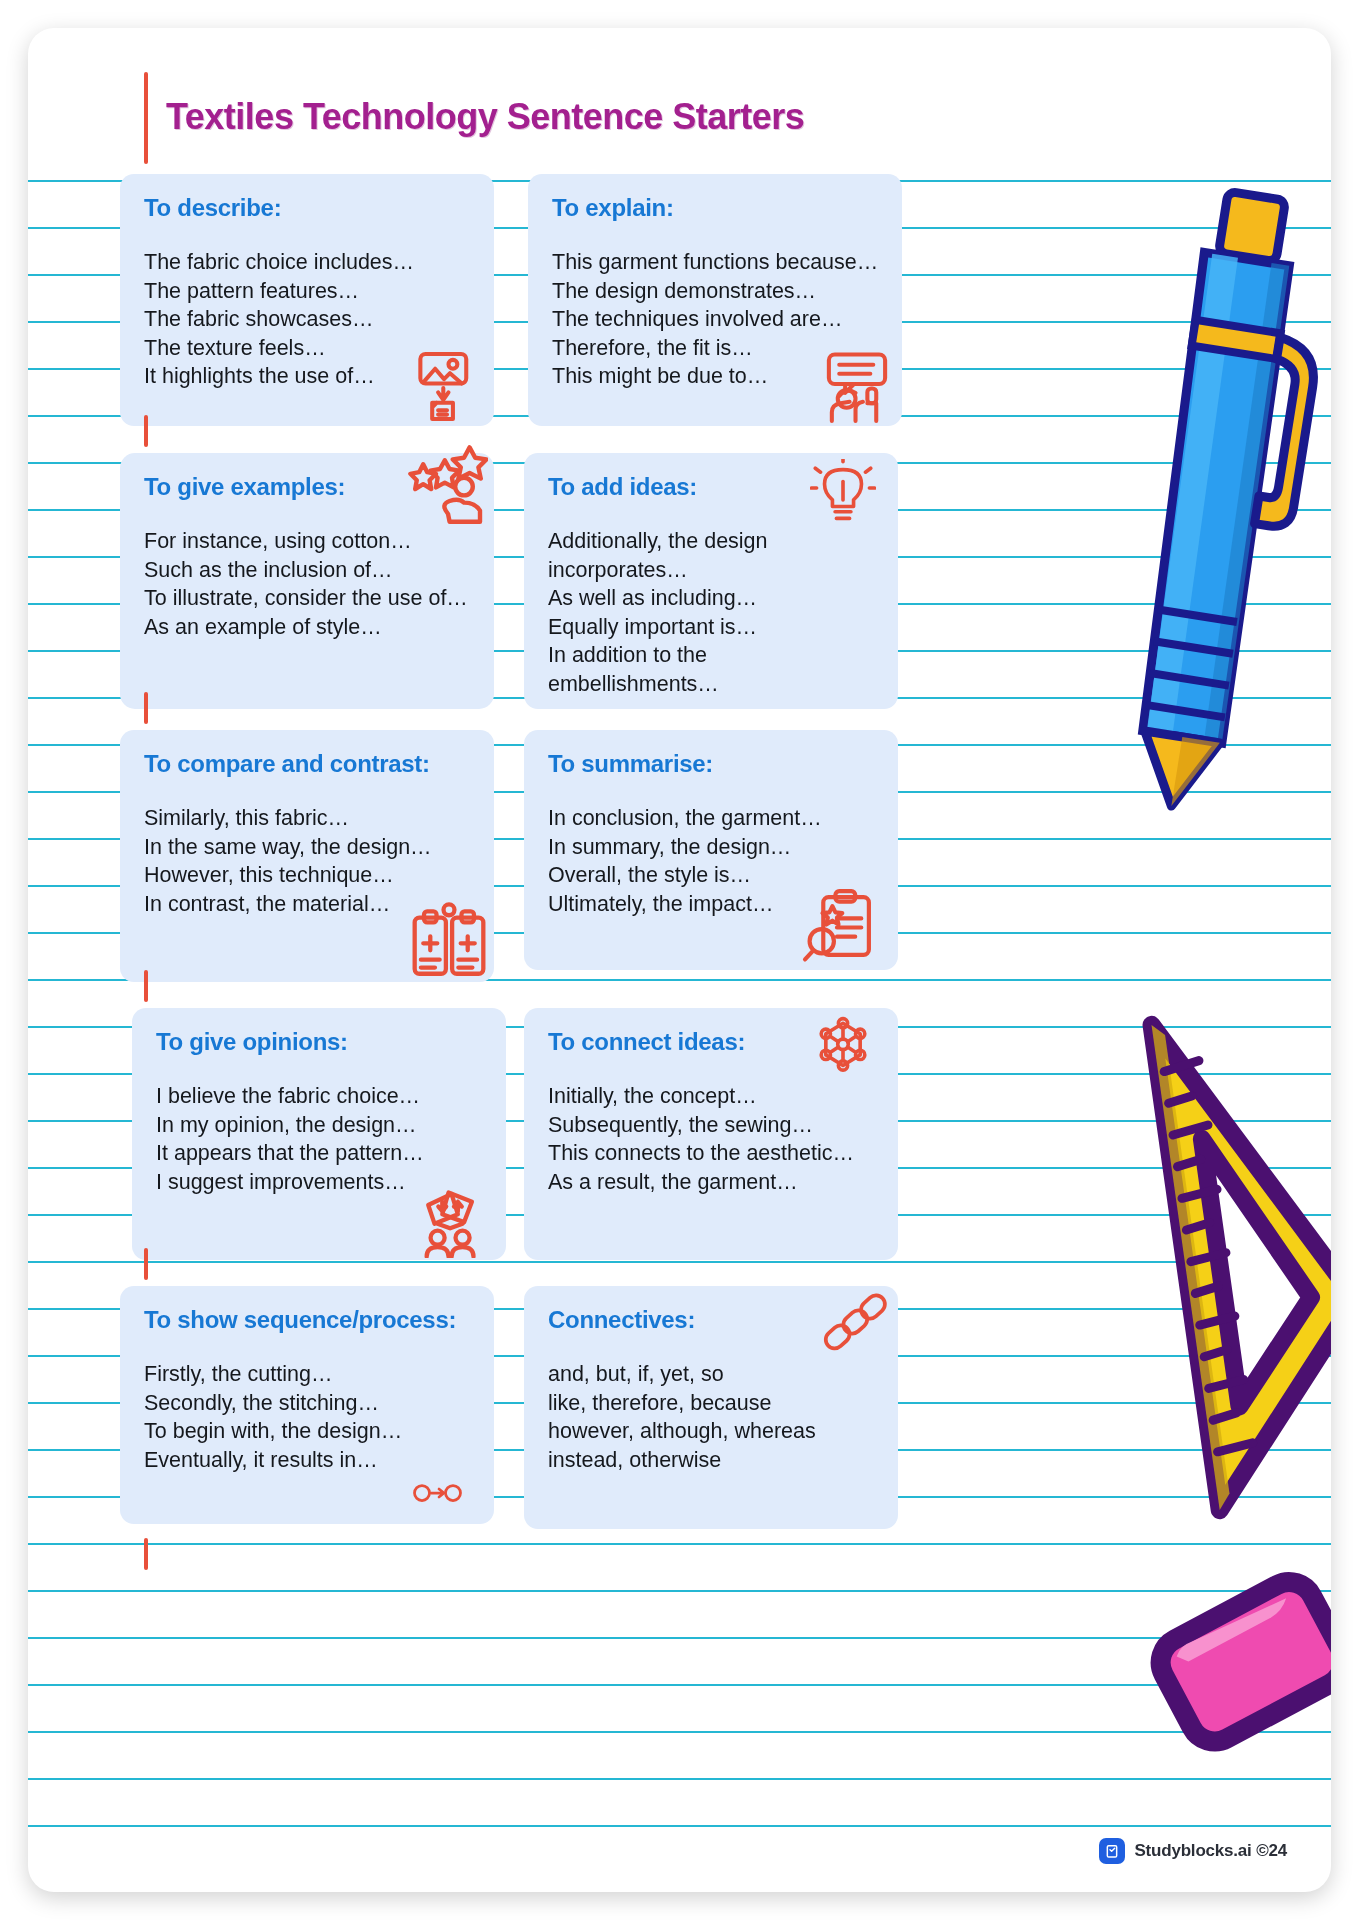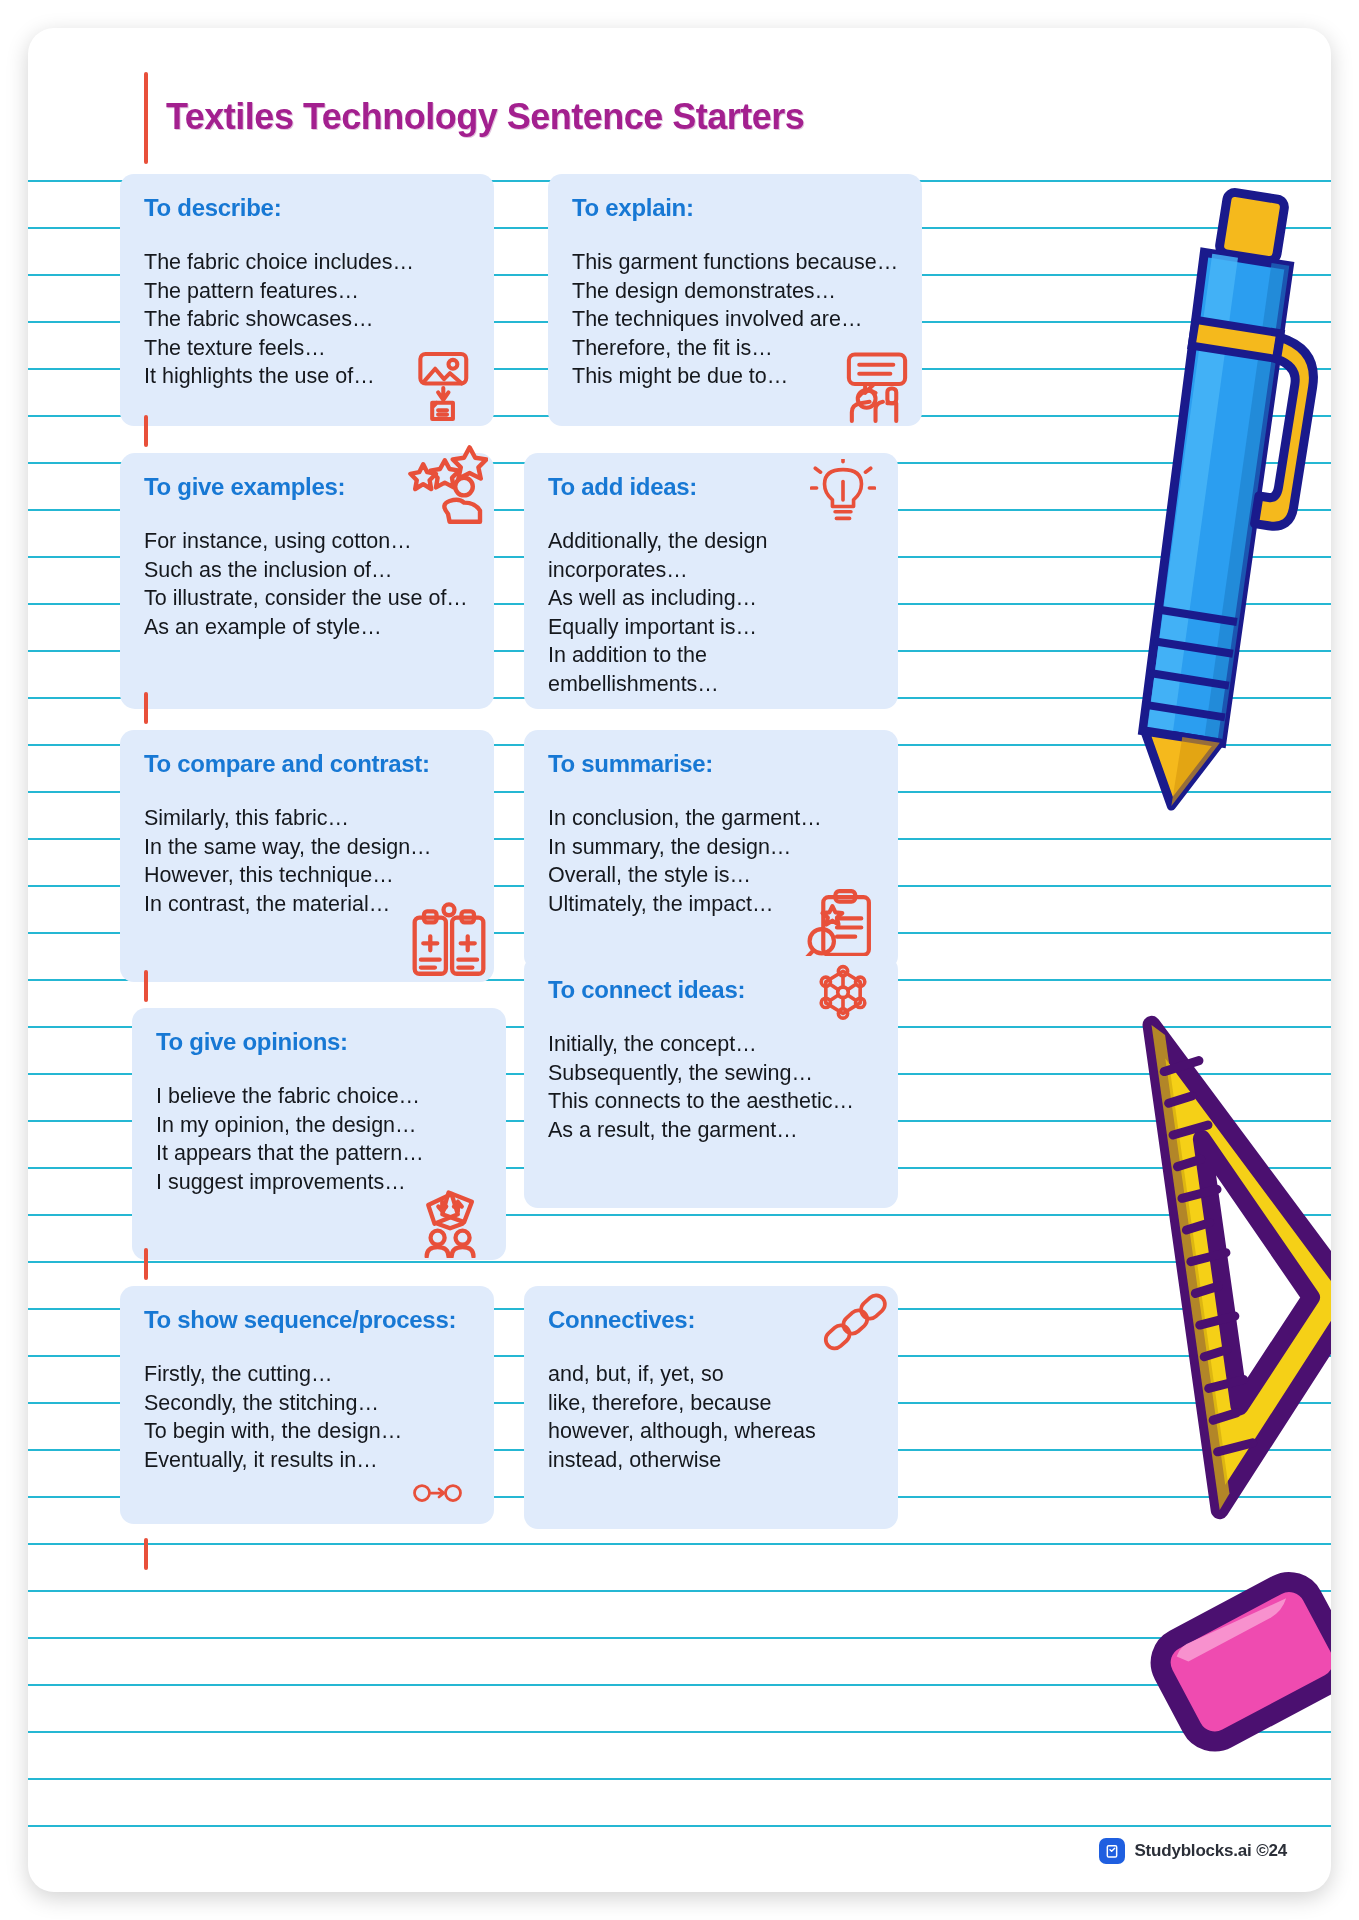--- a/index.html
+++ b/index.html
@@ -229,21 +229,21 @@
           <svg width="74" height="74" viewBox="0 0 100 100" fill="none" stroke="#e8503a" stroke-width="5.5" stroke-linecap="round" stroke-linejoin="round">
             <rect x="14" y="8" width="62" height="40" rx="7"></rect>
             <circle cx="58" cy="22" r="6"></circle>
             <path d="M20 44 L34 28 L46 42 L54 34 L70 48"></path>
             <path d="M45 54 L45 66 M45 70 L38 60 M45 70 L52 60"></path>
             <path d="M30 74 L44 74 L58 74 L58 96 L30 96 Z M36 74 L30 80"></path>
             <path d="M38 84 L50 84 M38 90 L50 90"></path>
           </svg>
         </div>
       </div>
-      <div class="card" style="left: 520px; top: 146px; width: 374px; height: 252px;">
+      <div class="card" style="left: 500px; top: 146px; width: 374px; height: 252px;">
         <div class="card-title">To explain:</div>
         <div class="card-line">This garment functions because…</div>
         <div class="card-line">The design demonstrates…</div>
         <div class="card-line">The techniques involved are…</div>
         <div class="card-line">Therefore, the fit is…</div>
         <div class="card-line">This might be due to…</div>
         <div class="card-icon" style="right: 8px; bottom: 2px;">
           <svg width="74" height="74" viewBox="0 0 100 100" fill="none" stroke="#e8503a" stroke-width="5.5" stroke-linecap="round" stroke-linejoin="round">
             <rect x="12" y="6" width="76" height="40" rx="8"></rect>
             <path d="M34 46 L34 58 L46 46"></path>
@@ -343,21 +343,21 @@
             <path d="M46 40 L46 28 M46 28 L41 34 M46 28 L51 34"></path>
             <path d="M20 56 L36 62 L52 56"></path>
             <circle cx="20" cy="74" r="9"></circle>
             <path d="M6 98 q0 -12 14 -12 q14 0 14 12"></path>
             <circle cx="52" cy="74" r="9"></circle>
             <path d="M38 98 q0 -12 14 -12 q14 0 14 12"></path>
           </svg>
         </div>
       </div>
       <div class="margin-tick" style="top: 942px; height: 32px;"></div>
-      <div class="card" style="left: 496px; top: 928px; width: 374px; height: 252px;">
+      <div class="card" style="left: 496px; top: 980px; width: 374px; height: 252px;">
         <div class="card-title">To connect ideas:</div>
         <div class="card-line">Initially, the concept…</div>
         <div class="card-line">Subsequently, the sewing…</div>
         <div class="card-line">This connects to the aesthetic…</div>
         <div class="card-line">As a result, the garment…</div>
         <div class="card-icon" style="right: 22px; top: 6px;">
           <svg width="66" height="66" viewBox="0 0 100 100" fill="none" stroke="#e8503a" stroke-width="5.5" stroke-linecap="round" stroke-linejoin="round">
             <path d="M50 14 L76 30 L76 62 L50 78 L24 62 L24 30 Z"></path>
             <circle cx="50" cy="14" r="7"></circle>
             <circle cx="76" cy="30" r="7"></circle>

